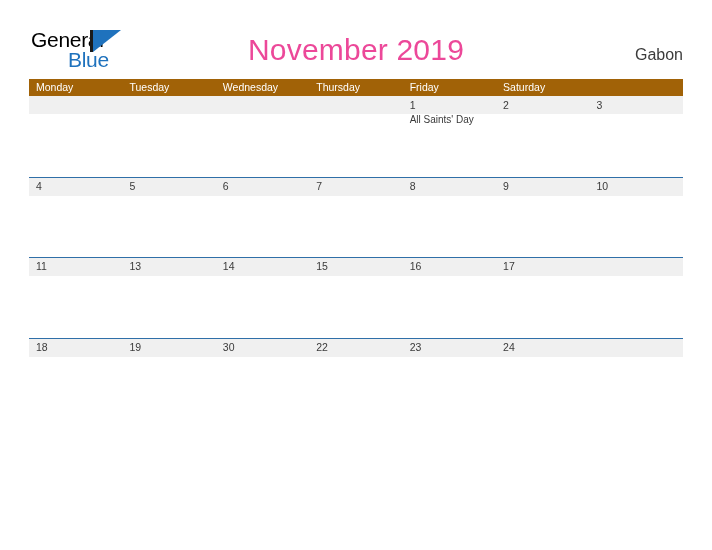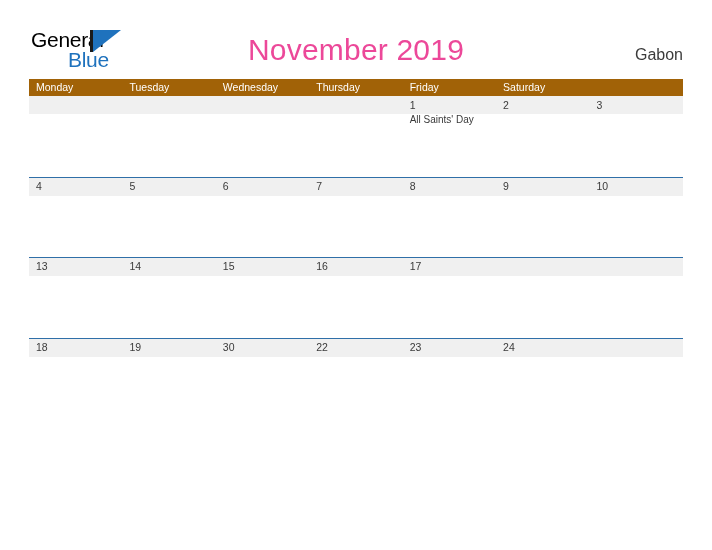--- a/index.html
+++ b/index.html
@@ -270,20 +270,23 @@
             </div>
             <div class="day-cell">
               <div class="day-number">10</div>
             </div>
           </div>
         </div>
         <div class="week-row">
           <div class="band" style="width: 654.01px;"></div>
           <div class="cells">
             <div class="day-cell">
+              <div class="day-number">11</div>
+            </div>
+            <div class="day-cell">
               <div class="day-number">13</div>
             </div>
             <div class="day-cell">
               <div class="day-number">14</div>
             </div>
             <div class="day-cell">
               <div class="day-number">15</div>
             </div>
             <div class="day-cell">
               <div class="day-number">16</div>

